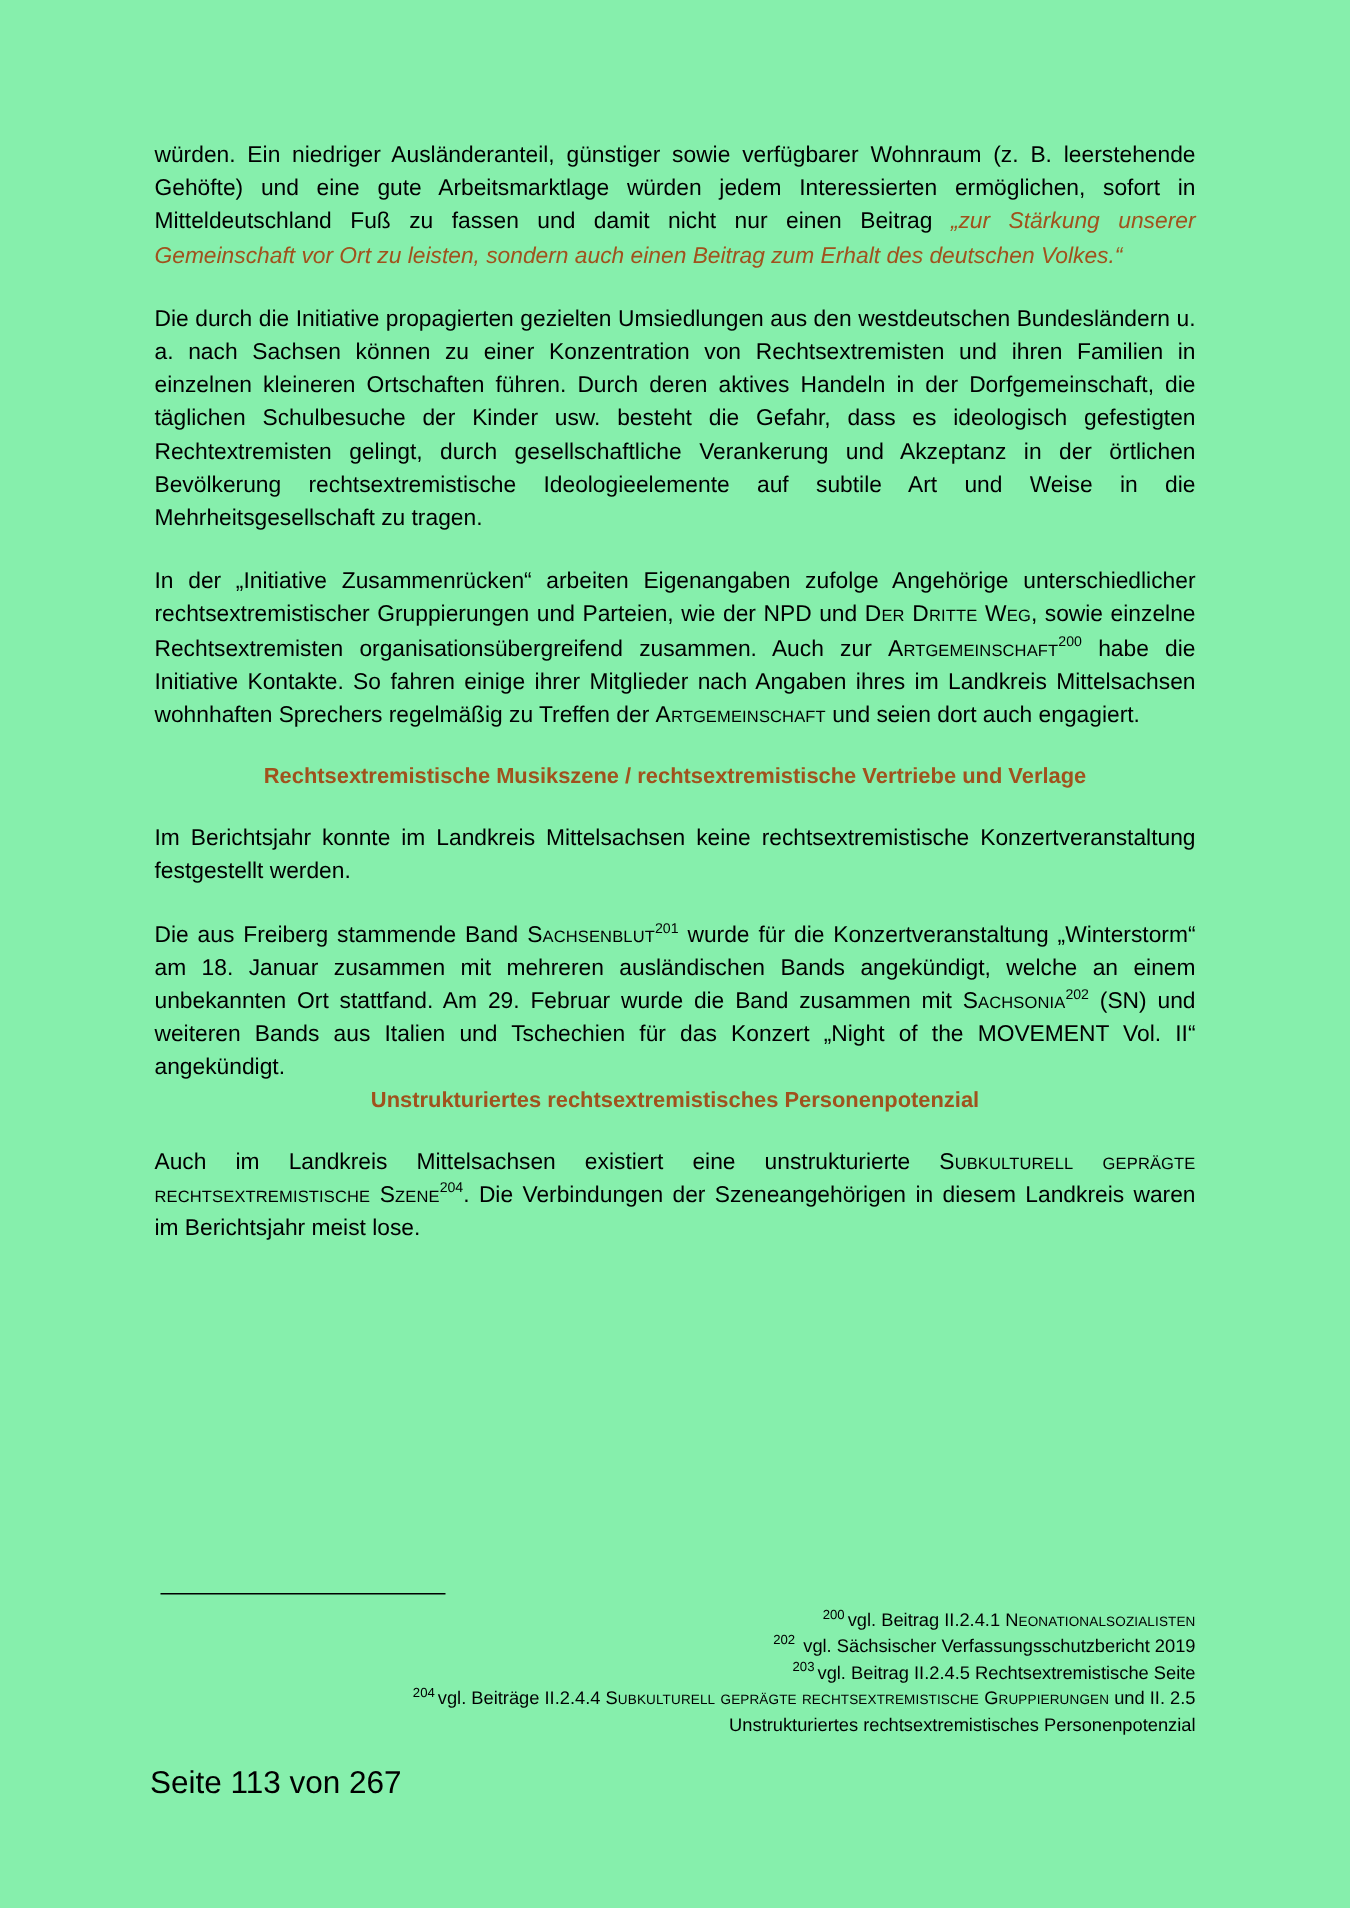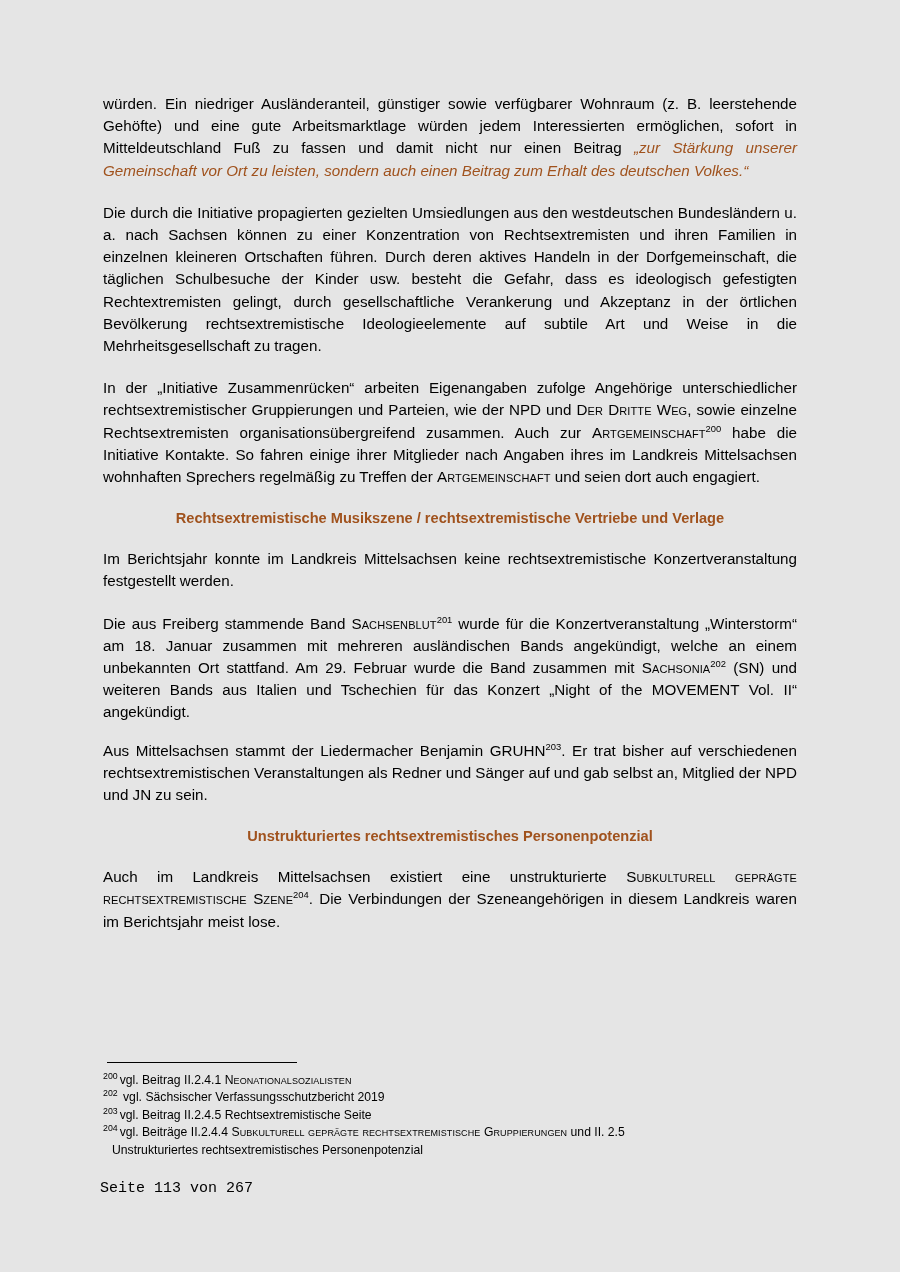--- a/index.html
+++ b/index.html
@@ -8,40 +8,40 @@
     background: #ffffff;
   }
   body {
     font-family: "Liberation Sans", sans-serif;
     color: #000000;
   }
   #page {
     position: relative;
     width: 900px;
     height: 1272px;
-    background: #e5e5e5;
+    background: #86efac;
     overflow: hidden;
     box-sizing: border-box;
   }
   #content {
     position: absolute;
     left: 103px;
     top: 93px;
     width: 694px;
   }
   p.body-par {
     font-size: 15.2px;
     line-height: 22.2px;
     text-align: justify;
     margin: 0 0 20px 0;
     -webkit-hyphens: none;
     hyphens: none;
   }
   p.body-par.tight {
-    margin-bottom: 16px;
+    margin-bottom: 0;
   }
   p.body-par:last-child {
     margin-bottom: 0;
   }
   h2.section-head {
     font-size: 14.6px;
     line-height: 20px;
     font-weight: bold;
     color: #a0521d;
     margin: 0 0 20px 0;
@@ -74,41 +74,40 @@
     margin: 0 0 9px 4px;
   }
   .fn-list {
     list-style: none;
     margin: 0;
     padding: 0;
   }
   .fn-item {
     font-size: 12.2px;
     line-height: 17.4px;
-    text-align: left;
+    text-align: right;
     margin: 0;
     padding: 0;
   }
   .fn-item sup {
     font-size: 0.72em;
     vertical-align: super;
     line-height: 0;
     margin-right: 2px;
   }
   .fn-cont {
     display: block;
     padding-left: 9px;
   }
   #page-footer {
     position: absolute;
     left: 100px;
     top: 1179px;
-    font-size: 15px;
+    font-size: 21px;
     line-height: 20px;
-    font-family: Liberation Mono, monospace;
   }
 </style>
 </head>
 <body>
 
 <div id="page">
 
   <div id="content">
 
     <p class="body-par"><span>würden. Ein niedriger Ausländeranteil, günstiger sowie verfügbarer Wohnraum (z. B. leerstehende Gehöfte) und eine gute Arbeitsmarktlage würden jedem Interessierten ermöglichen, sofort in Mitteldeutschland Fuß zu fassen und damit nicht nur einen Beitrag </span><span class="quote-em">„zur Stärkung unserer Gemeinschaft vor Ort zu leisten, sondern auch einen Beitrag zum Erhalt des deutschen Volkes.“</span></p>
@@ -116,21 +115,20 @@
     <p class="body-par">Die durch die Initiative propagierten gezielten Umsiedlungen aus den westdeutschen Bundesländern u. a. nach Sachsen können zu einer Konzentration von Rechtsextremisten und ihren Familien in einzelnen kleineren Ortschaften führen. Durch deren aktives Handeln in der Dorfgemeinschaft, die täglichen Schulbesuche der Kinder usw. besteht die Gefahr, dass es ideologisch gefestigten Rechtextremisten gelingt, durch gesellschaftliche Verankerung und Akzeptanz in der örtlichen Bevölkerung rechtsextremistische Ideologieelemente auf subtile Art und Weise in die Mehrheitsgesellschaft zu tragen.</p>
 
     <p class="body-par"><span>In der „Initiative Zusammenrücken“ arbeiten Eigenangaben zufolge Angehörige unterschiedlicher rechtsextremistischer Gruppierungen und Parteien, wie der NPD und </span><span class="sc">Der Dritte Weg</span><span>, sowie einzelne Rechtsextremisten organisationsübergreifend zusammen. Auch zur </span><span class="sc">Artgemeinschaft</span><sup class="fn">200</sup><span> habe die Initiative Kontakte. So fahren einige ihrer Mitglieder nach Angaben ihres im Landkreis Mittelsachsen wohnhaften Sprechers regelmäßig zu Treffen der </span><span class="sc">Artgemeinschaft</span><span> und seien dort auch engagiert.</span></p>
 
     <h2 class="section-head">Rechtsextremistische Musikszene / rechtsextremistische Vertriebe und Verlage</h2>
 
     <p class="body-par">Im Berichtsjahr konnte im Landkreis Mittelsachsen keine rechtsextremistische Konzertveranstaltung festgestellt werden.</p>
 
     <p class="body-par tight"><span>Die aus Freiberg stammende Band </span><span class="sc">Sachsenblut</span><sup class="fn">201</sup><span> wurde für die Konzertveranstaltung „Winterstorm“ am 18. Januar zusammen mit mehreren ausländischen Bands angekündigt, welche an einem unbekannten Ort stattfand. Am 29. Februar wurde die Band zusammen mit </span><span class="sc">Sachsonia</span><sup class="fn">202</sup><span> (SN) und weiteren Bands aus Italien und Tschechien für das Konzert „Night of the MOVEMENT Vol. II“ angekündigt.</span></p>
 
-    <p class="body-par"><span>Aus Mittelsachsen stammt der Liedermacher Benjamin GRUHN</span><sup class="fn">203</sup><span>. Er trat bisher auf verschiedenen rechtsextremistischen Veranstaltungen als Redner und Sänger auf und gab selbst an, Mitglied der NPD und JN zu sein.</span></p>
 
 
     <h2 class="section-head">Unstrukturiertes rechtsextremistisches Personenpotenzial</h2>
 
     <p class="body-par"><span>Auch im Landkreis Mittelsachsen existiert eine unstrukturierte </span><span class="sc">Subkulturell geprägte rechtsextremistische Szene</span><sup class="fn">204</sup><span>. Die Verbindungen der Szeneangehörigen in diesem Landkreis waren im Berichtsjahr meist lose.</span></p>
 
 
 
   </div>
 

